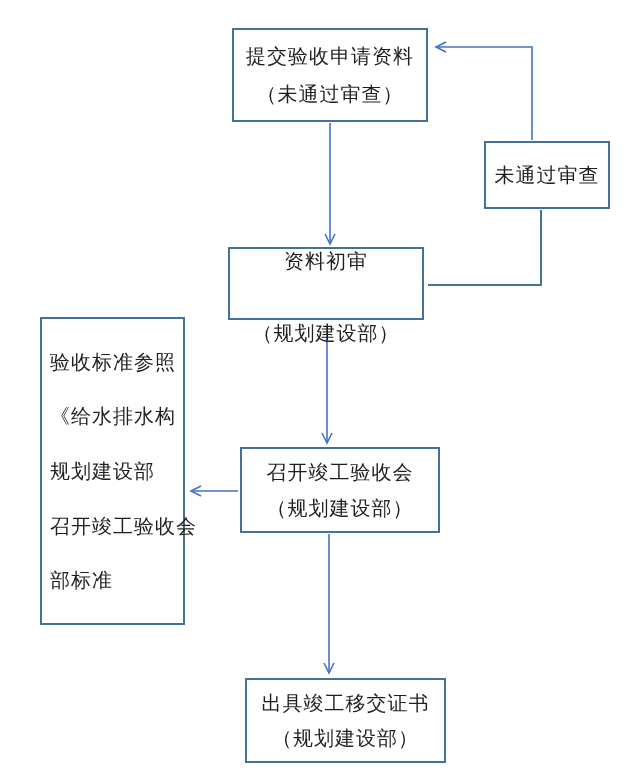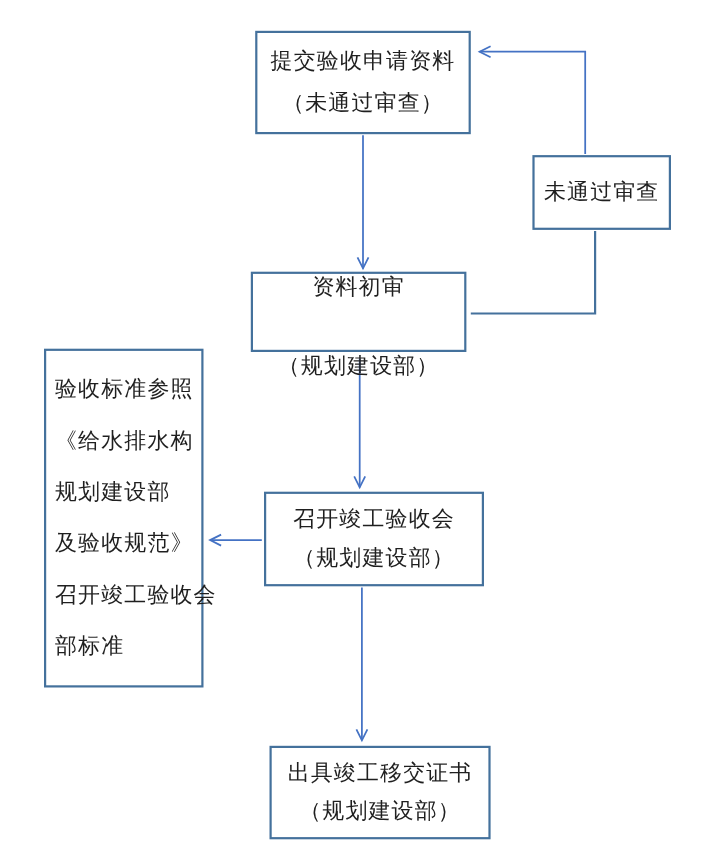--- a/index.html
+++ b/index.html
@@ -82,21 +82,20 @@
 
   <div class="node node-review">
     <span>资料初审</span>
     <span>（规划建设部）</span>
   </div>
 
   <div class="node node-standards">
     <span>验收标准参照</span>
     <span>《给水排水构</span>
     <span>规划建设部</span>
-    <span>及验收规范》</span>
     <span>召开竣工验收会</span>
     <span>部标准</span>
   </div>
 
   <div class="node node-meeting">
     <span>召开竣工验收会</span>
     <span>（规划建设部）</span>
   </div>
 
   <div class="node node-certificate">

